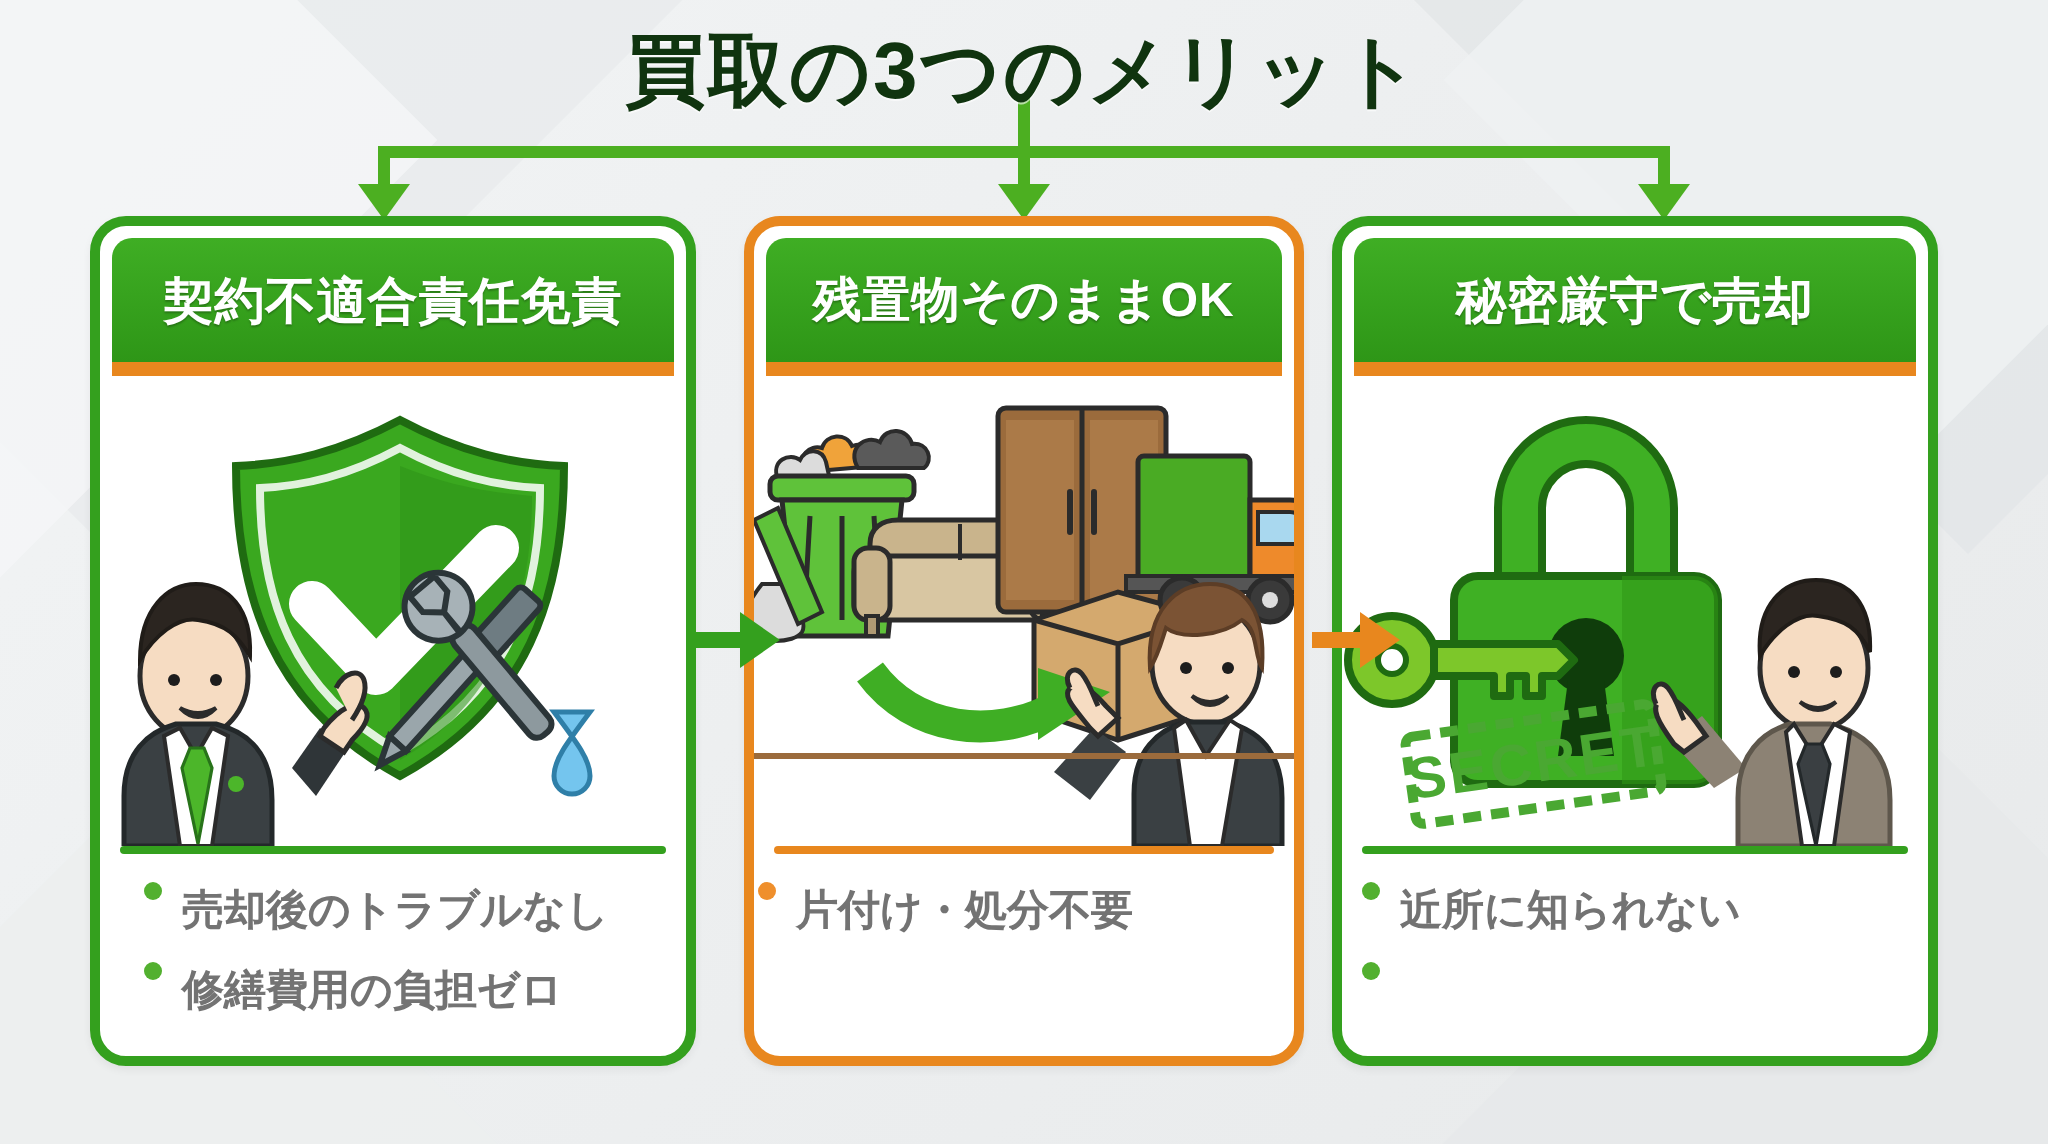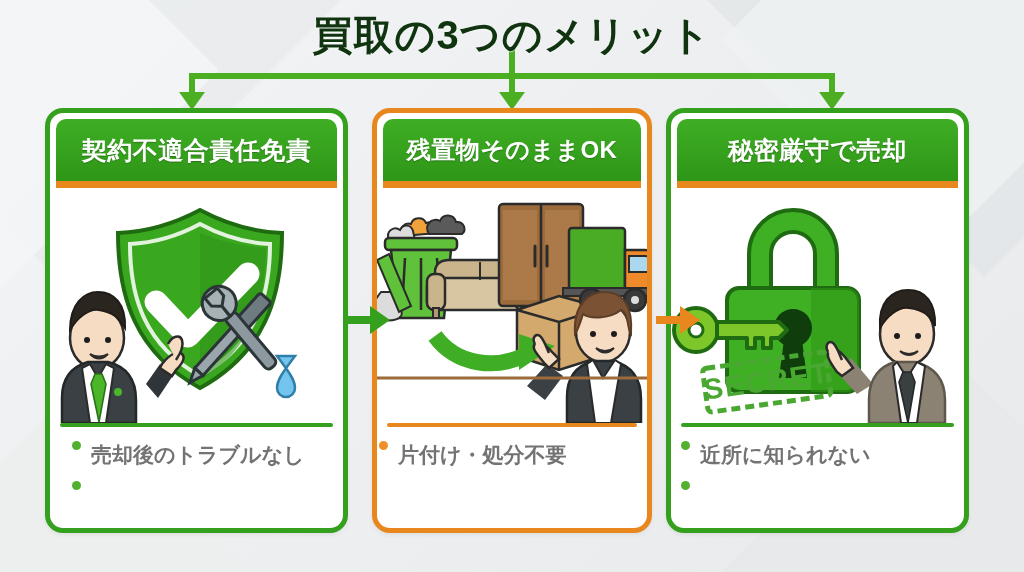--- a/index.html
+++ b/index.html
@@ -257,20 +257,21 @@
         </svg>
       </div>
       <div class="divider"></div>
       <ul class="bullets">
         <li>
           <span class="dot"></span>
           <span>売却後のトラブルなし</span>
         </li>
         <li>
           <span class="dot"></span>
+          <span>修繕費用の負担ゼロ</span>
         </li>
       </ul>
     </div>
 
     <svg class="mid-arrow a1" width="48" height="40" viewBox="0 0 48 40">
       <path d="M2 20 L30 20" stroke="#34a01e" stroke-width="8" fill="none"></path>
       <polygon points="26,6 46,20 26,34" fill="#34a01e"></polygon>
     </svg>
 
     <div class="card c2">

